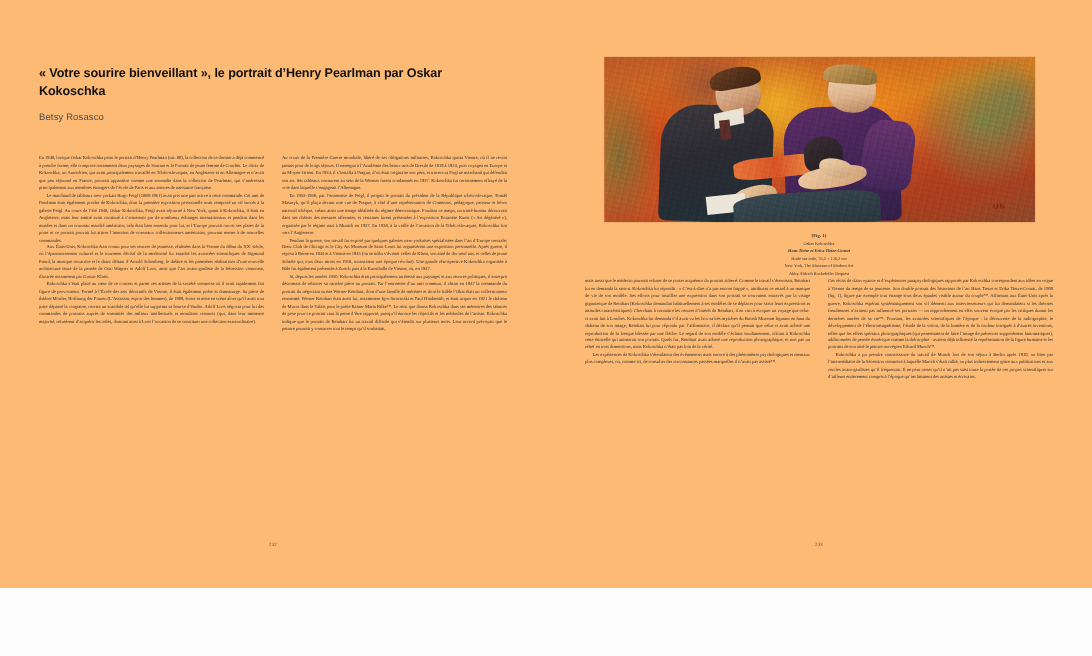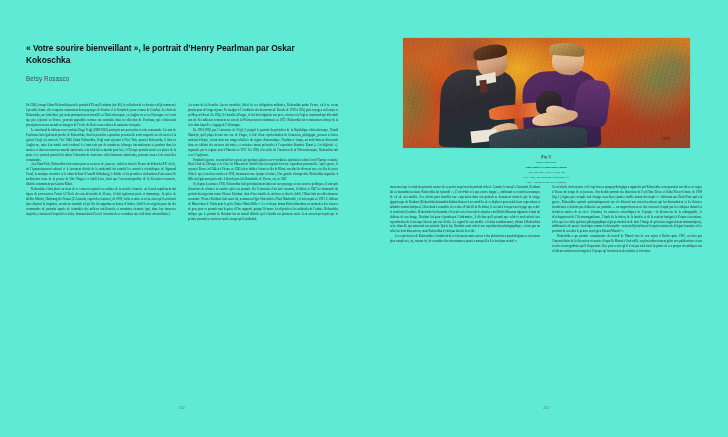--- a/index.html
+++ b/index.html
@@ -11,22 +11,22 @@
     overflow:hidden;
     position:relative;
   }
   .spread{
     position:absolute;inset:0;
     display:flex;
     background:#fdfdfd;
   }
   .page{
     position:relative;
-    width:364px;height:437px;
-    background:#5eead4;
+    width:364px;height:392px;
+    background:#fdba74;
     box-sizing:border-box;
   }
   .page-left{padding:28px 26px 0 26px;}
   .page-right{padding:0;}
 
   
   .title-block{margin:0 0 6px 0;}
   .article-title{
     font-family:"Liberation Sans", sans-serif;
     font-weight:bold;

